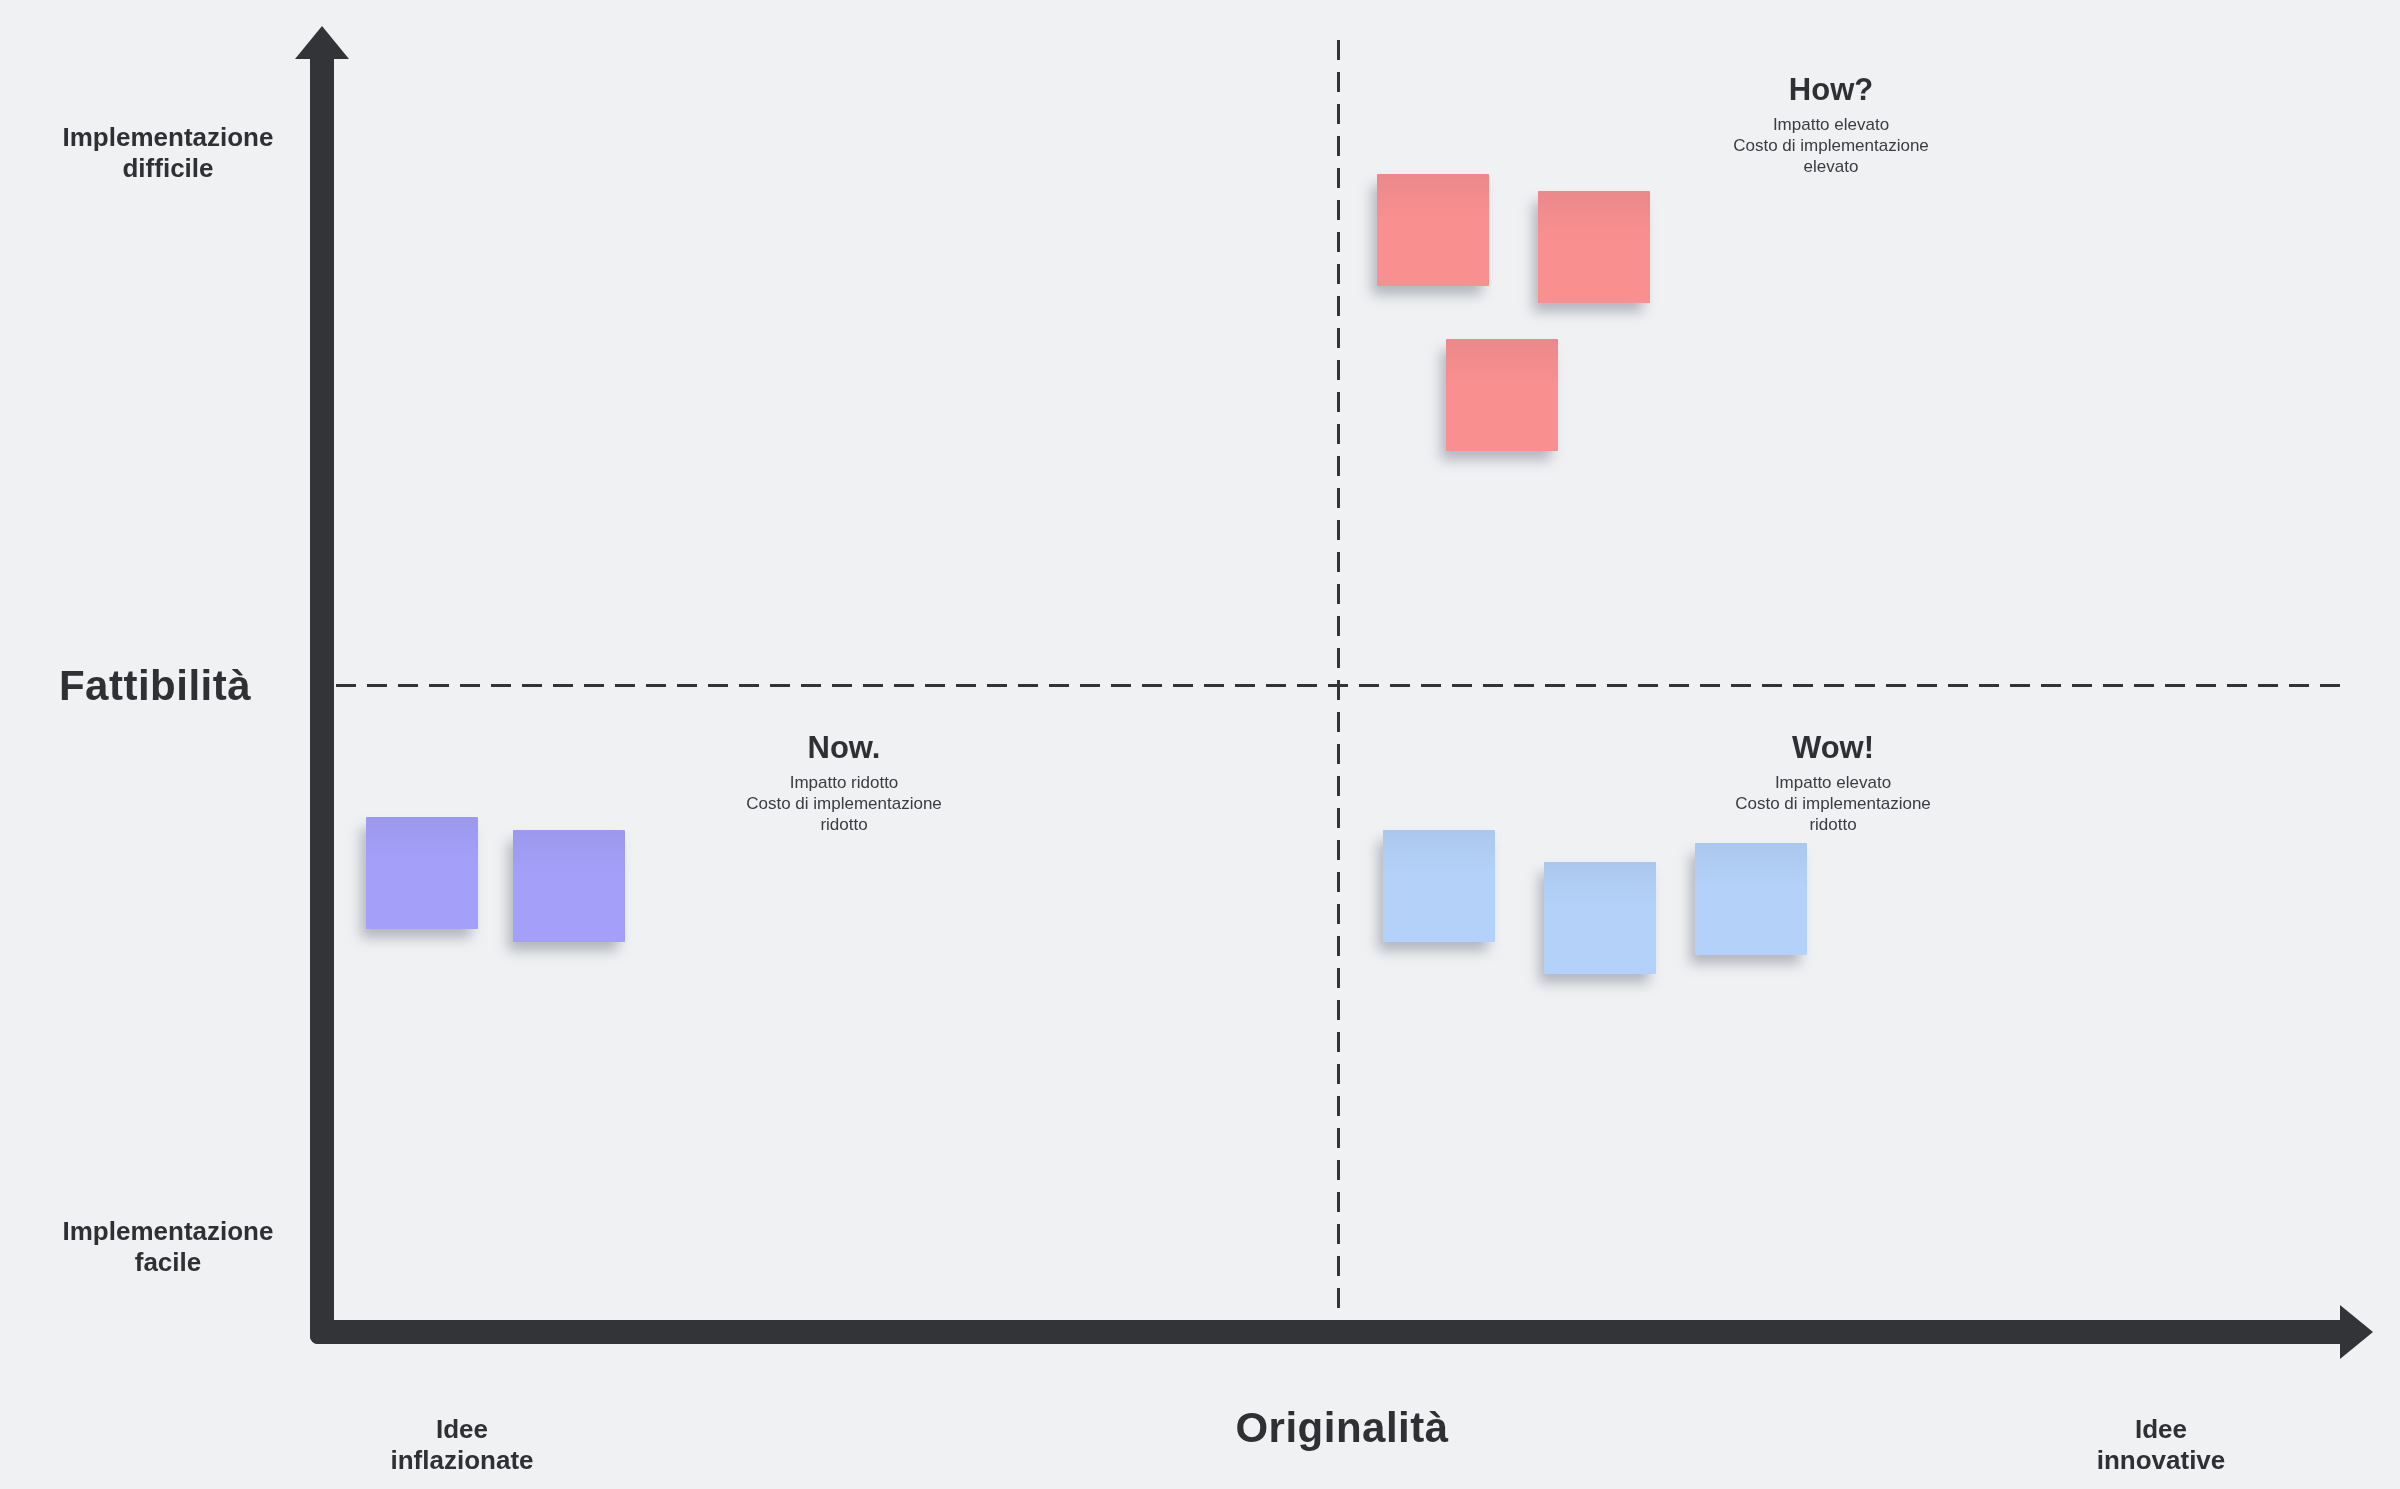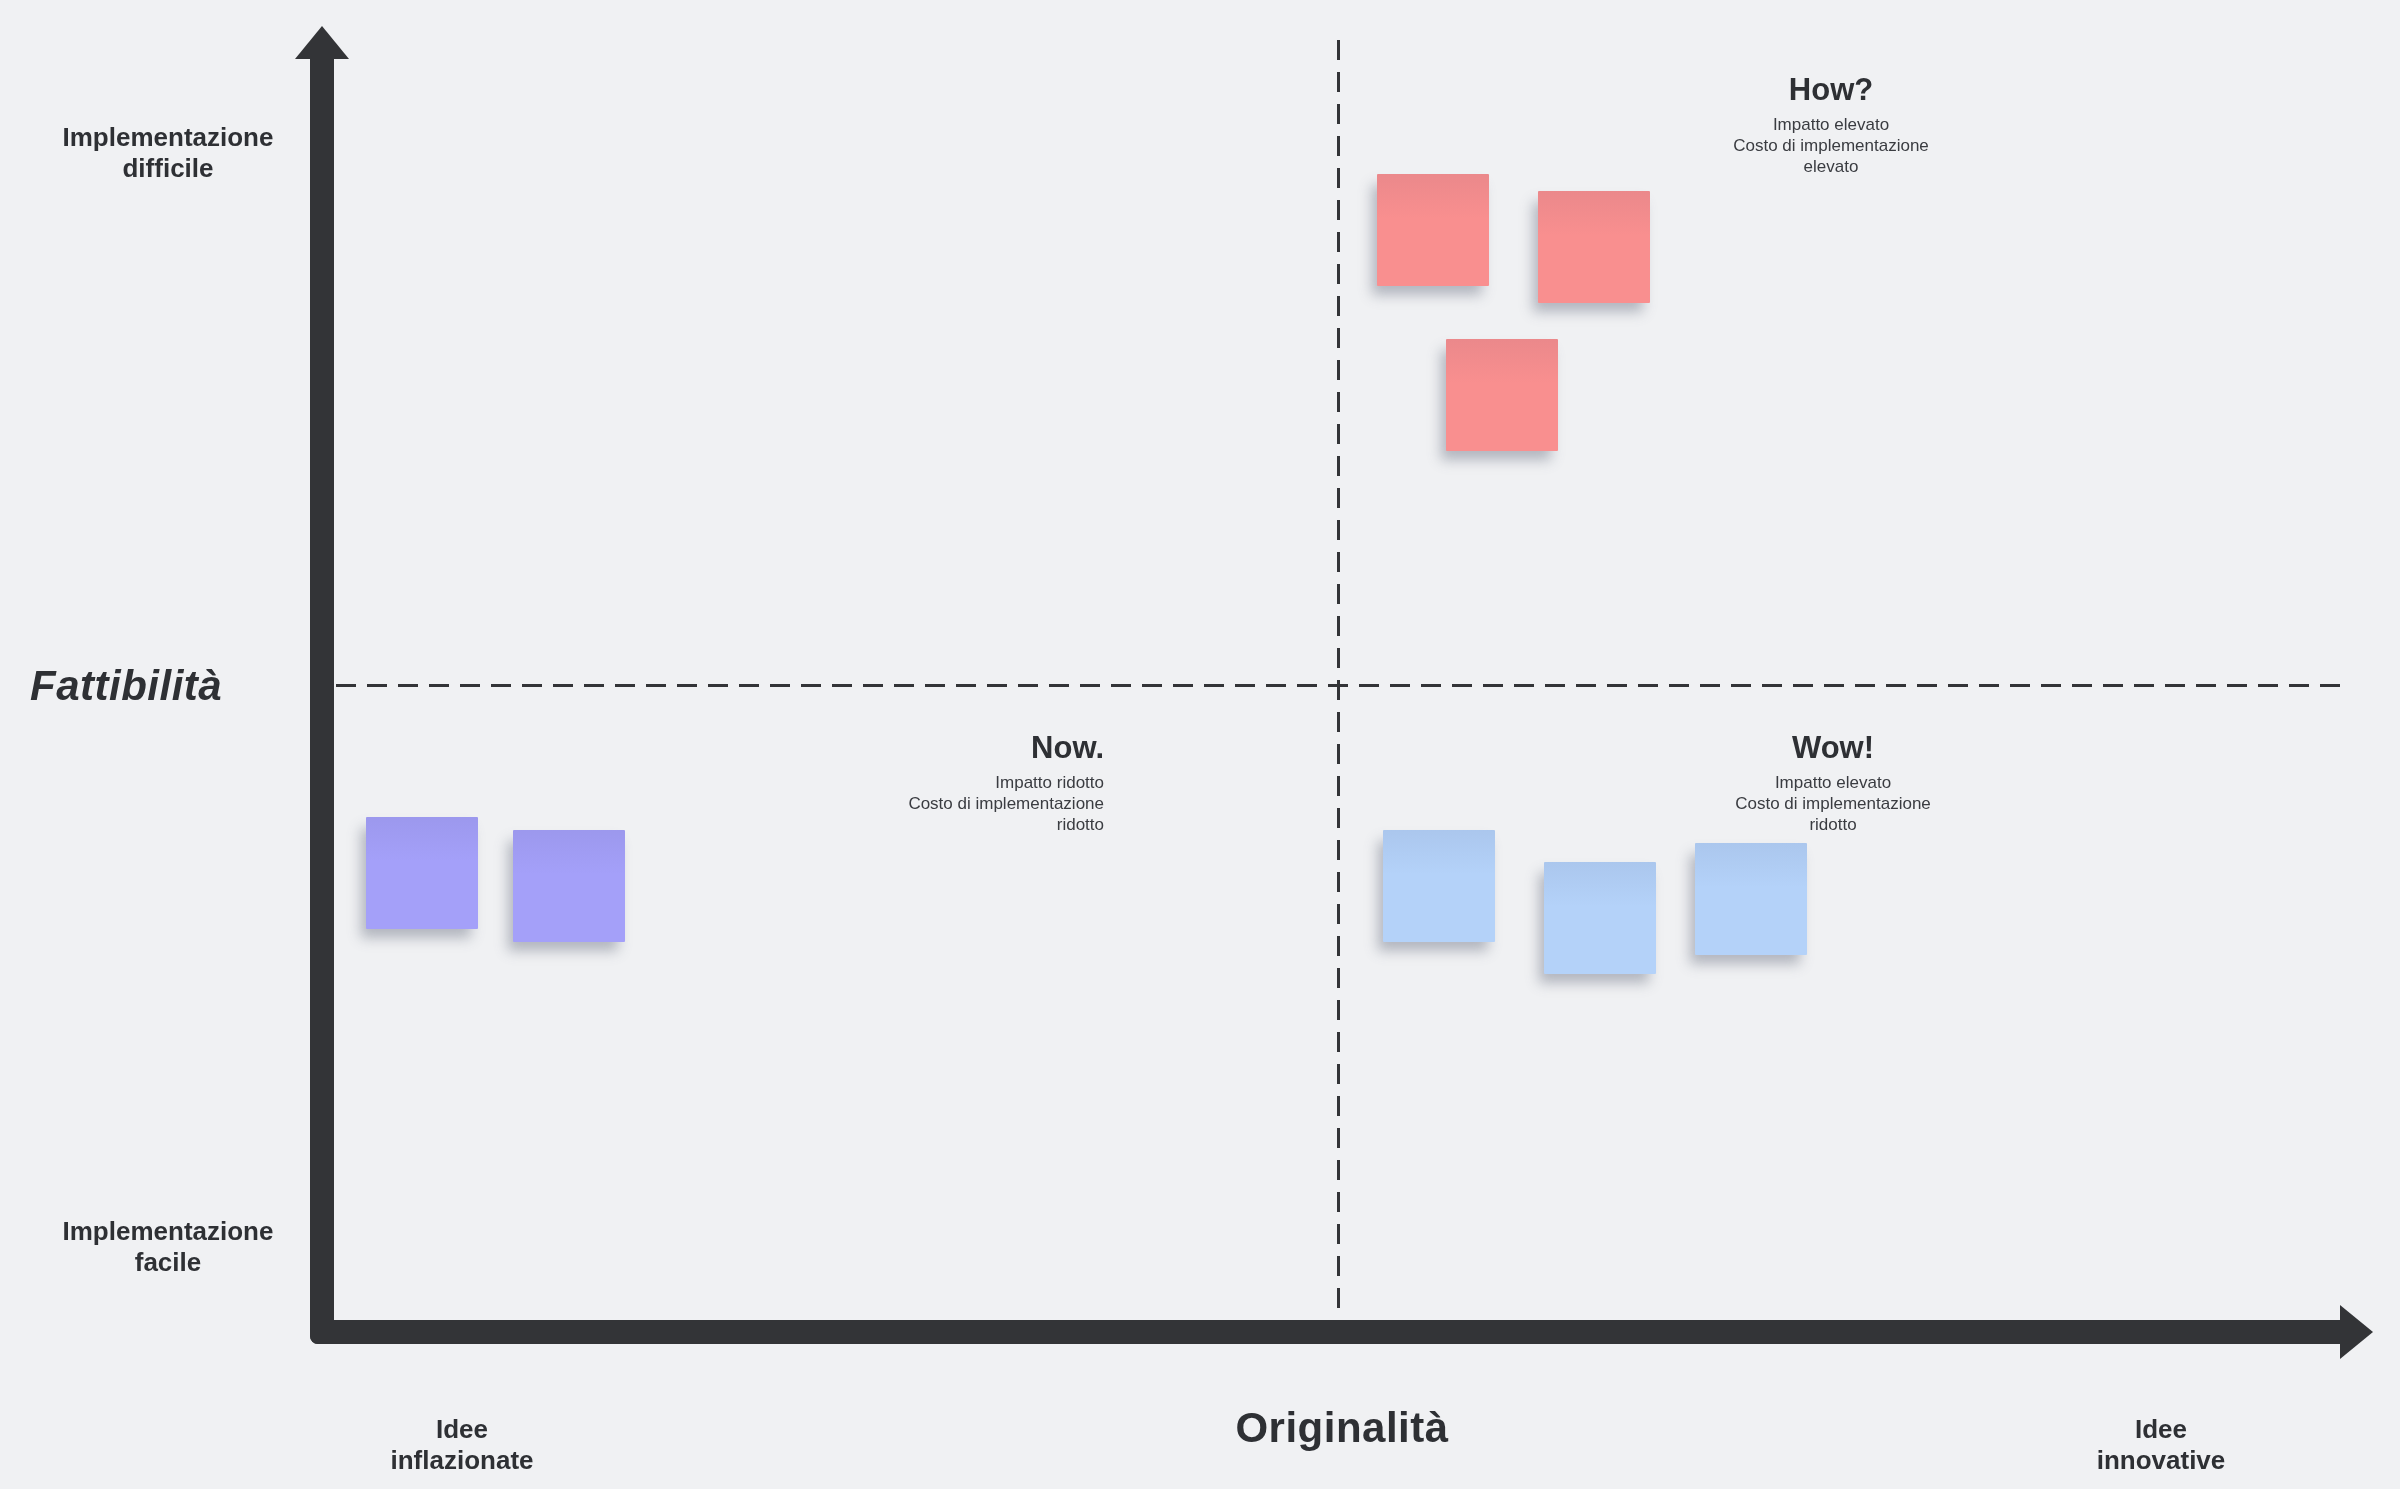--- a/index.html
+++ b/index.html
@@ -47,28 +47,28 @@
     background:repeating-linear-gradient(to right,var(--axis) 0 20px,transparent 20px 31px);
   }
 
   
   .lbl{position:absolute;white-space:pre-line;text-align:center;color:var(--ink);}
   .lbl-small{font-size:26px;font-weight:700;line-height:31px;margin-top:26px;}
   .lbl-big{font-size:42px;font-weight:700;letter-spacing:.5px;}
 
   .y-high{left:28px;top:96px;width:280px;}
   .y-low{left:28px;top:1190px;width:280px;}
-  .y-title{left:30px;top:662px;width:250px;text-align:left;font-style:italic;}
+  .y-title{left:30px;top:662px;width:250px;text-align:center;}
   .x-low{left:312px;top:1388px;width:300px;}
   .x-high{left:2011px;top:1388px;width:300px;}
   .x-title{left:1042px;top:1392px;width:600px;margin-top:12px;}
 
   .quad{position:absolute;width:520px;text-align:center;margin-top:24px;}
   .quad-how{left:1571px;top:48px;}
-  .quad-now{left:584px;top:706px;text-align:right;}
+  .quad-now{left:584px;top:706px;}
   .quad-wow{left:1573px;top:706px;}
   .quad-title{font-size:31px;font-weight:700;line-height:36px;color:var(--ink);}
   .quad-desc{font-size:17px;line-height:21px;margin-top:6px;white-space:pre-line;color:#3a3c41;}
 
   
   .note{
     position:absolute;width:112px;height:112px;border-radius:1px;
     box-shadow:-6px 10px 12px -1px rgba(104,110,128,.45);
     background-image:linear-gradient(180deg,rgba(50,50,85,.07),rgba(50,50,85,0) 40%);
   }

